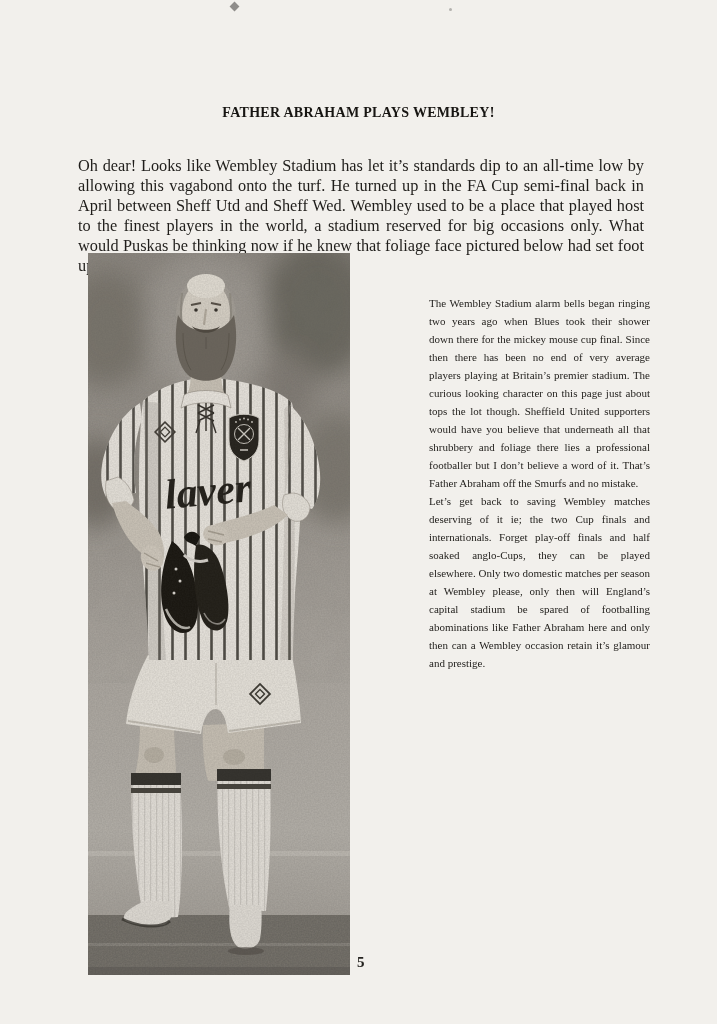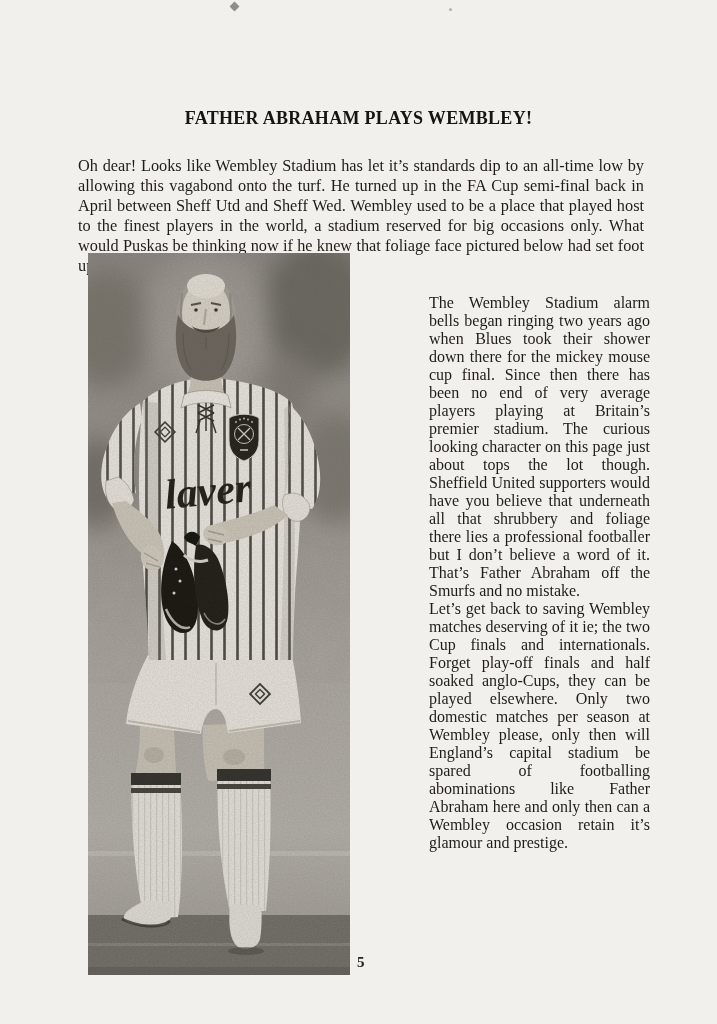--- a/index.html
+++ b/index.html
@@ -13,33 +13,33 @@
   .mark-diamond{
     position:absolute;left:231px;top:3px;width:7px;height:7px;
     background:#8f8d8a;transform:rotate(45deg);
   }
   .mark-dot{
     position:absolute;left:449px;top:8px;width:3px;height:3px;
     background:#b3b1ae;border-radius:50%;
   }
   .title{
     position:absolute;left:0;right:0;top:96px;
-    text-align:center;font-weight:bold;font-size:18px;
+    text-align:center;font-weight:bold;font-size:14px;
     letter-spacing:.3px;color:#171512;
   }
   .intro{
     position:absolute;left:78px;top:140px;width:566px;
     font-size:16.3px;line-height:19.9px;text-align:justify;
   }
   .photo-wrap{
     position:absolute;left:88px;top:253px;width:262px;height:722px;
   }
   .col{
     position:absolute;left:429px;top:294px;width:221px;
-    font-size:16px;line-height:18px;text-align:justify;
+    font-size:11px;line-height:18px;text-align:justify;
   }
   .col p{margin:0;}
   .col p + p{}
   .pagenum{
     position:absolute;left:357px;top:954px;
     font-size:15px;font-weight:bold;color:#24221f;
   }
 </style>
 </head>
 <body>

